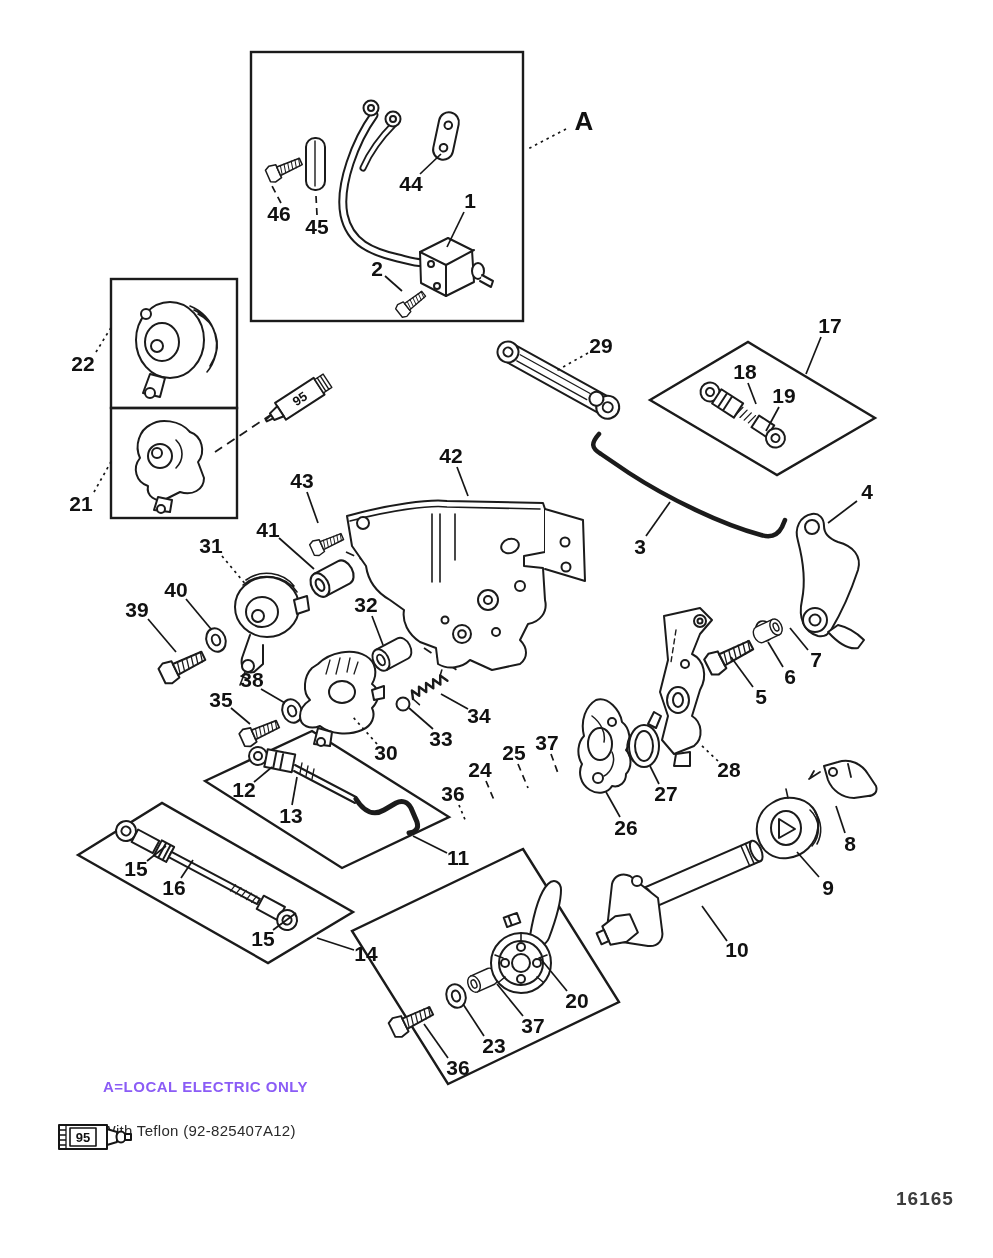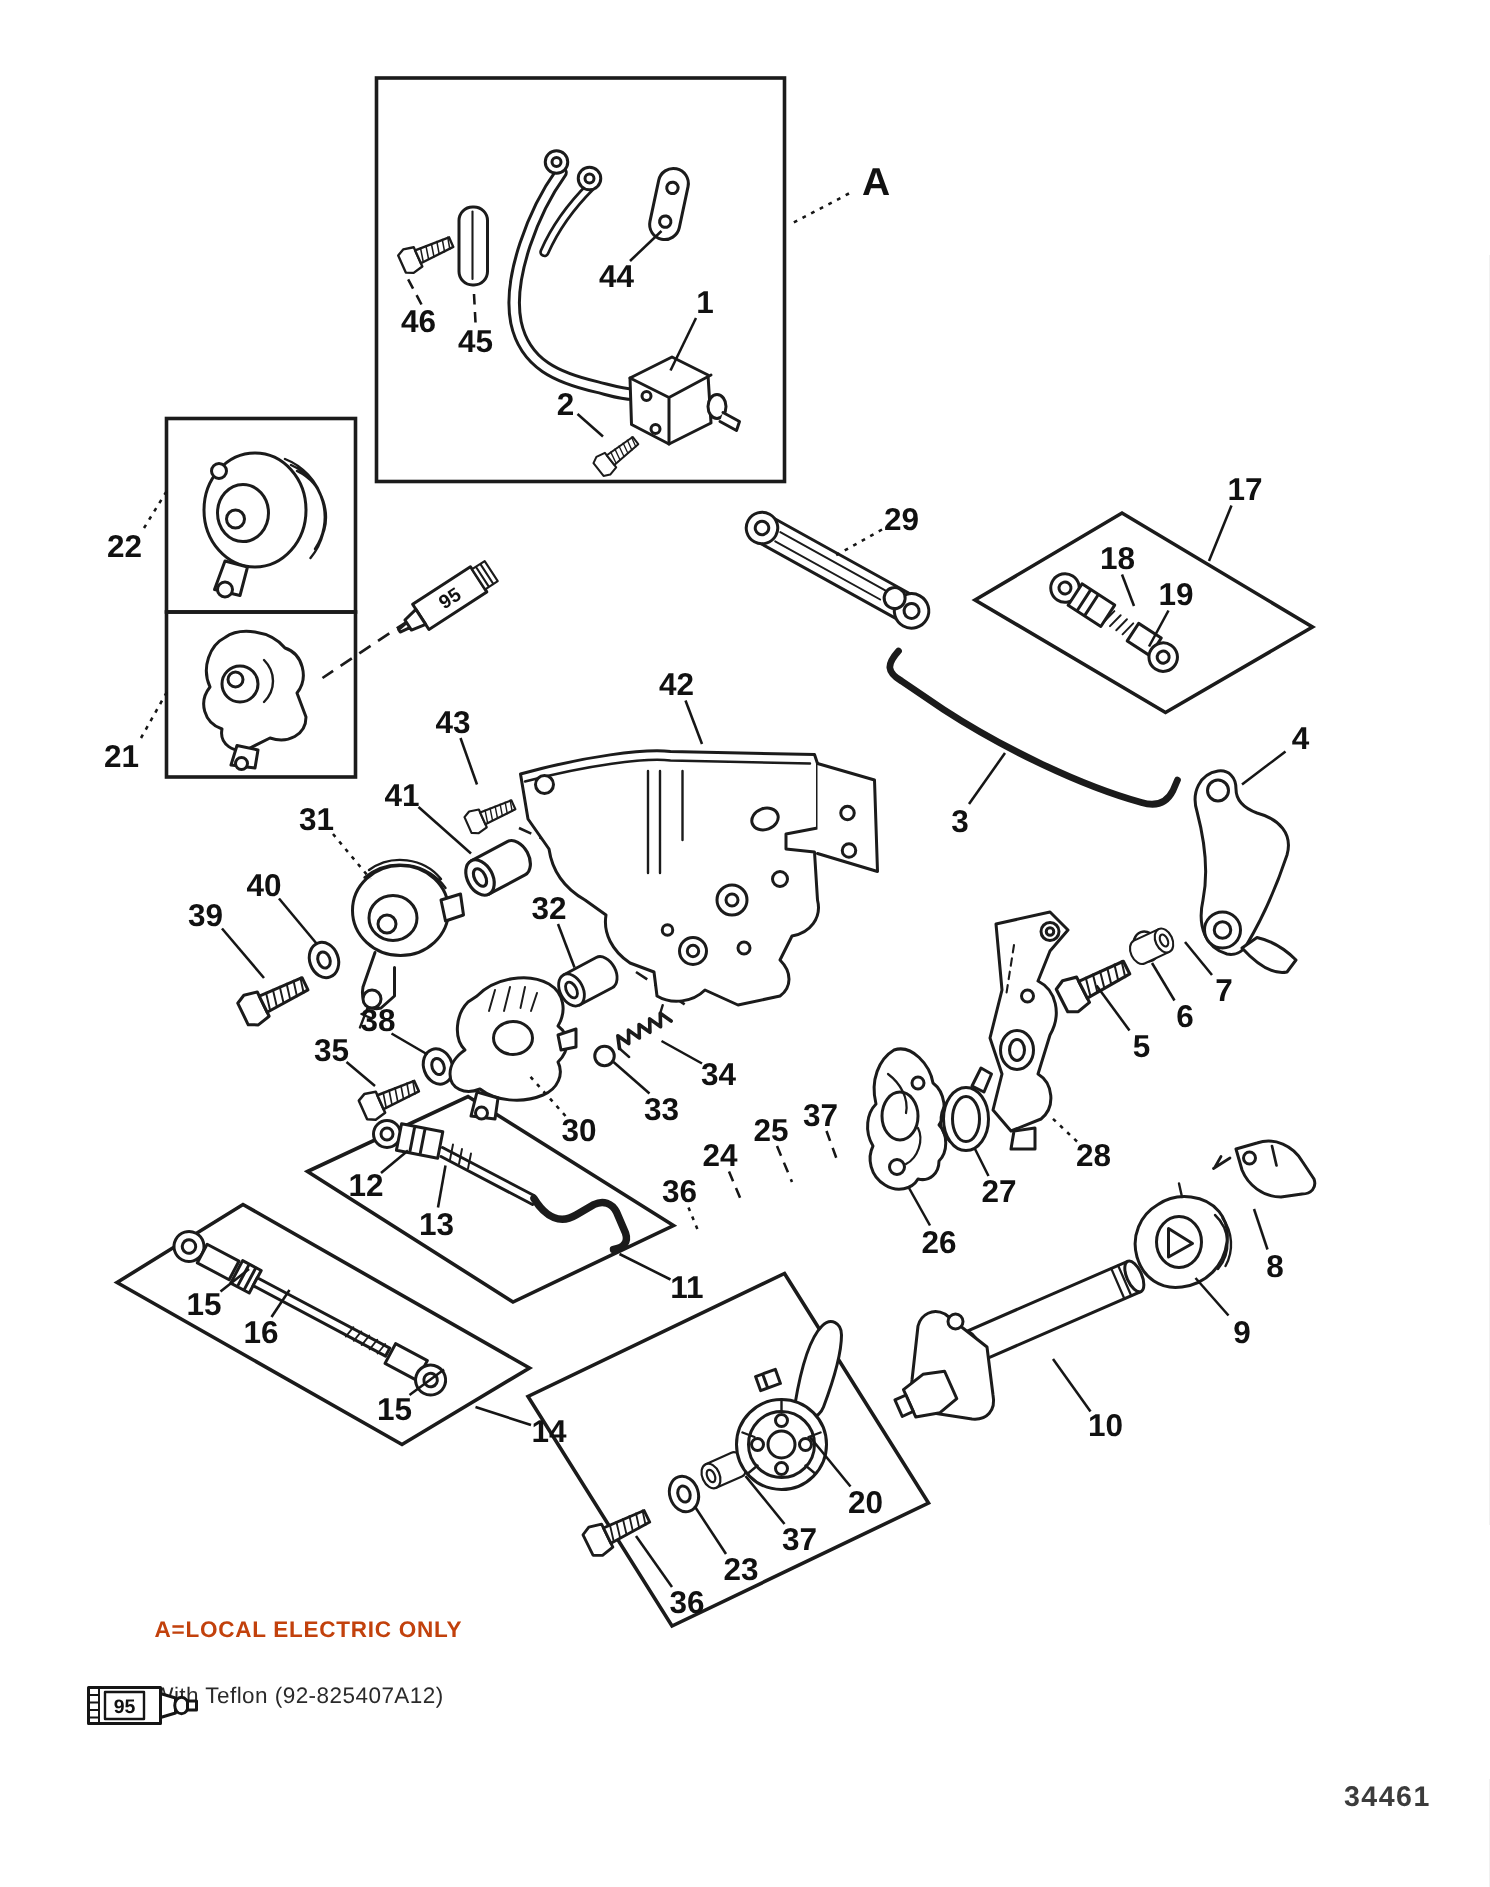--- a/index.html
+++ b/index.html
@@ -1,21 +1,21 @@
 <!DOCTYPE html>
 <html><head>
 <meta charset="utf-8">
 <style>
   html,body{margin:0;padding:0;background:#e8e8e8;}
   .stage{position:relative;width:993px;height:1258px;background:#ffffff;overflow:hidden;
          font-family:"Liberation Sans", sans-serif;}
   .stage svg{position:absolute;left:0;top:0;}
   svg text{font-family:"Liberation Sans", sans-serif;}
   .note-a{position:absolute;left:103px;top:1078px;font-weight:bold;font-size:15px;
-          letter-spacing:.5px;color:#c2410c;}
+          letter-spacing:.5px;color:#8b5cf6;}
   .lube-row{position:absolute;left:58px;top:1122px;display:flex;align-items:center;gap:14px;}
   .lube-text{font-size:15px;color:#2a2a2a;letter-spacing:.3px;}
   .drawing-number{position:absolute;left:896px;top:1188px;font-weight:bold;font-size:19px;
           color:#3c3c3c;letter-spacing:1px;}
 </style>
 </head>
 <body>
 
 <div class="stage">
 
@@ -428,15 +428,15 @@
       <rect x="12" y="6" width="26" height="18" stroke-width="1.6"></rect>
       <path d="M49,7 L59,10 L59,20 L49,23 Z"></path>
       <ellipse cx="63" cy="15" rx="4.5" ry="5.5"></ellipse>
       <rect x="67" y="12" width="6" height="6"></rect>
     </g>
     <text x="25" y="20" font-size="13" font-weight="bold" text-anchor="middle" fill="#111">95</text>
   </svg>
   <span class="lube-text">2-4-C  With Teflon (92-825407A12)</span>
 </div>
 
-<div class="drawing-number">34461</div>
+<div class="drawing-number">16165</div>
 
 </div>
 
 </body></html>

